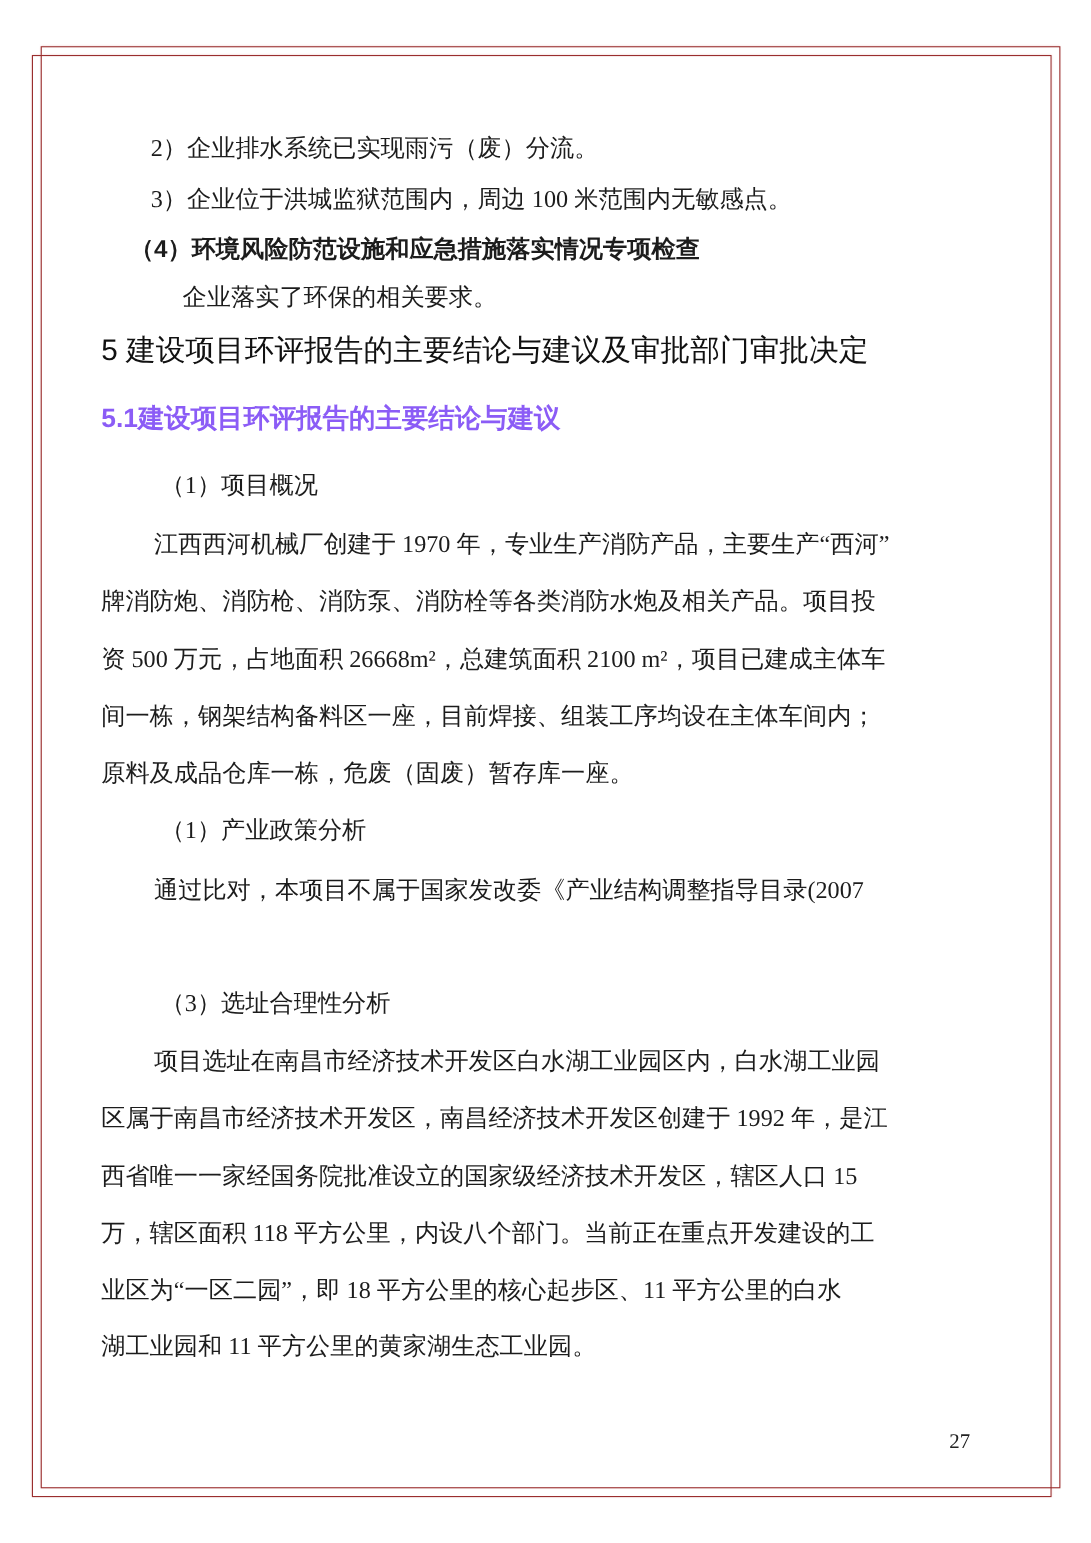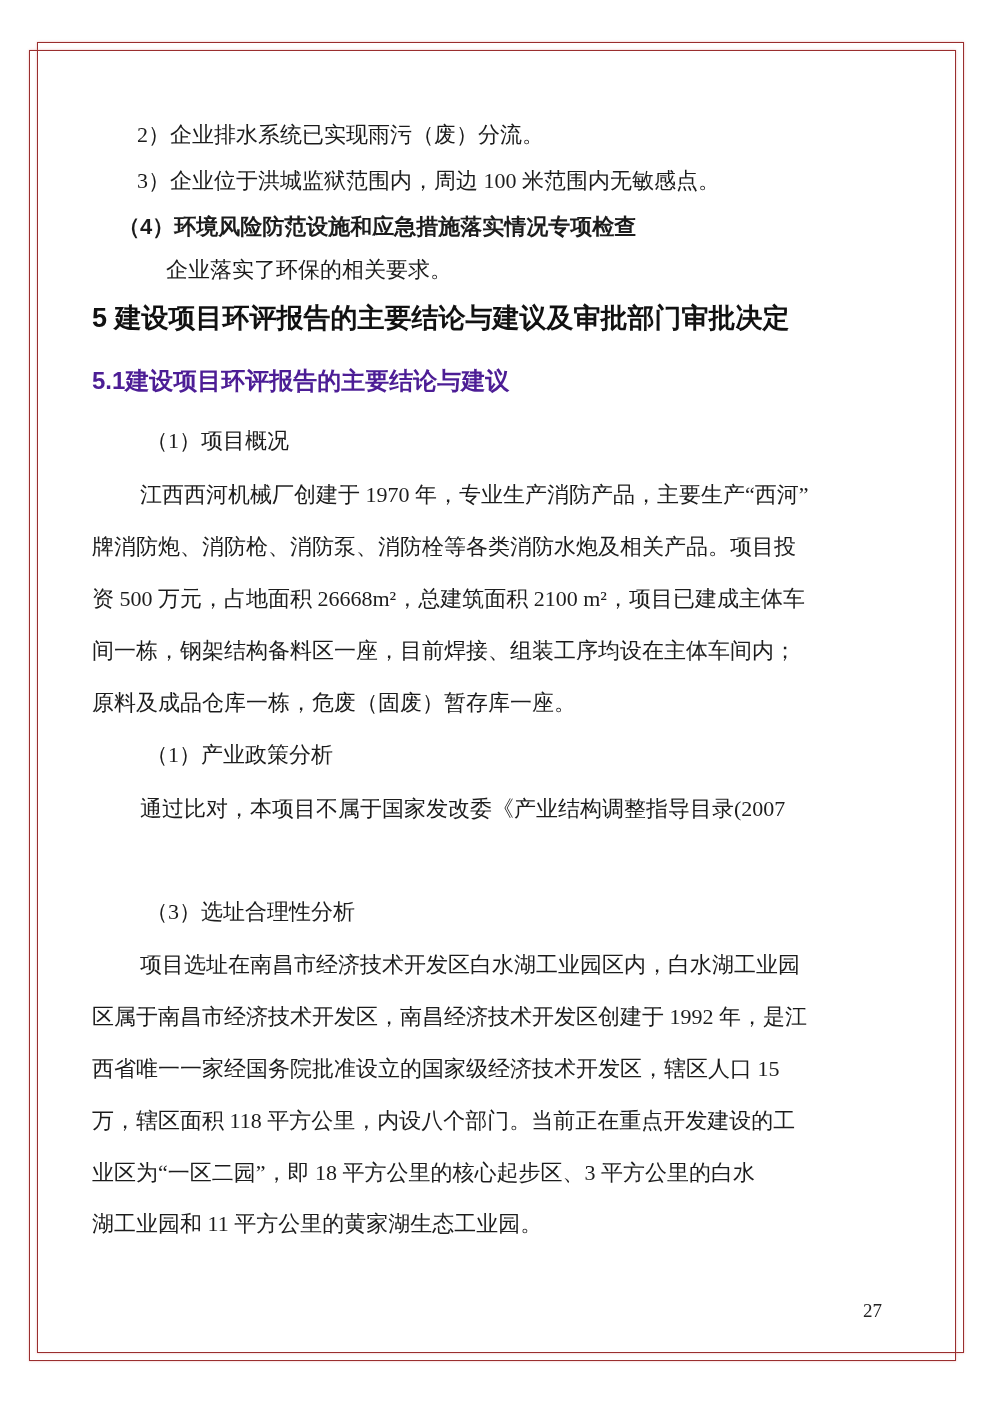--- a/index.html
+++ b/index.html
@@ -35,30 +35,30 @@
   }
   .body-line   { font-family: "Liberation Serif", serif; }
   .list-indent { left: 137px; }
   .item-indent { left: 146px; }
   .para-indent { left: 140px; }
   .sub4       { left: 94px; font-weight: bold; font-family: "Liberation Sans", sans-serif; margin-left: 24px; }
   .sub4-body  { left: 166px; }
   .h5 {
     left: 92px;
     font-size: 27px;
-    font-weight: bold;
+    font-weight: normal;
     font-family: "Liberation Sans", sans-serif;
     color: #111;
   }
   .h51 {
     left: 92px;
     font-size: 24px;
     font-weight: bold;
     font-family: "Liberation Sans", sans-serif;
-    color: #4c1d95;
+    color: #8b5cf6;
   }
   .page-number {
     position: absolute;
     left: 92px;
     width: 790px;
     text-align: right;
     font-size: 19px;
     font-family: "Liberation Serif", serif;
     color: #222;
   }
@@ -94,18 +94,18 @@
   <div class="line body-line item-indent" style="top:743px">（1）产业政策分析</div>
 
   <div class="line body-line para-indent" style="top:797px">通过比对，本项目不属于国家发改委《产业结构调整指导目录(2007</div>
 
   <div class="line body-line item-indent" style="top:900px">（3）选址合理性分析</div>
 
   <div class="line body-line para-indent" style="top:953px">项目选址在南昌市经济技术开发区白水湖工业园区内，白水湖工业园</div>
   <div class="line body-line" style="top:1005px">区属于南昌市经济技术开发区，南昌经济技术开发区创建于 1992 年，是江</div>
   <div class="line body-line" style="top:1057px">西省唯一一家经国务院批准设立的国家级经济技术开发区，辖区人口 15</div>
   <div class="line body-line" style="top:1109px">万，辖区面积 118 平方公里，内设八个部门。当前正在重点开发建设的工</div>
-  <div class="line body-line" style="top:1161px">业区为“一区二园”，即 18 平方公里的核心起步区、3 平方公里的白水</div>
+  <div class="line body-line" style="top:1161px">业区为“一区二园”，即 18 平方公里的核心起步区、11 平方公里的白水</div>
   <div class="line body-line" style="top:1212px">湖工业园和 11 平方公里的黄家湖生态工业园。</div>
 
   <div class="page-number" style="top:1300px">27</div>
 
 </div>
 
 </body></html>

